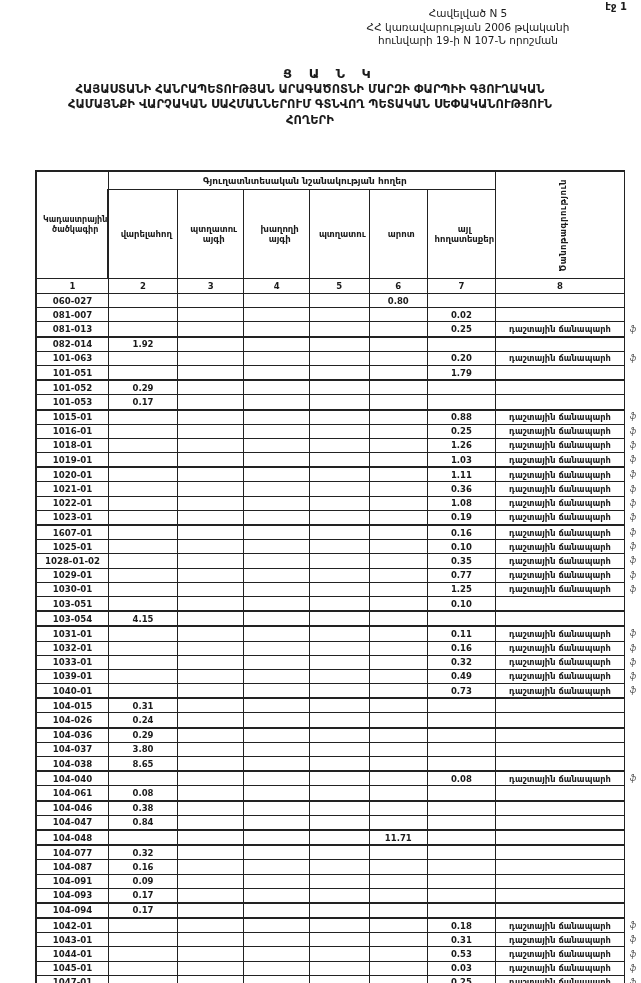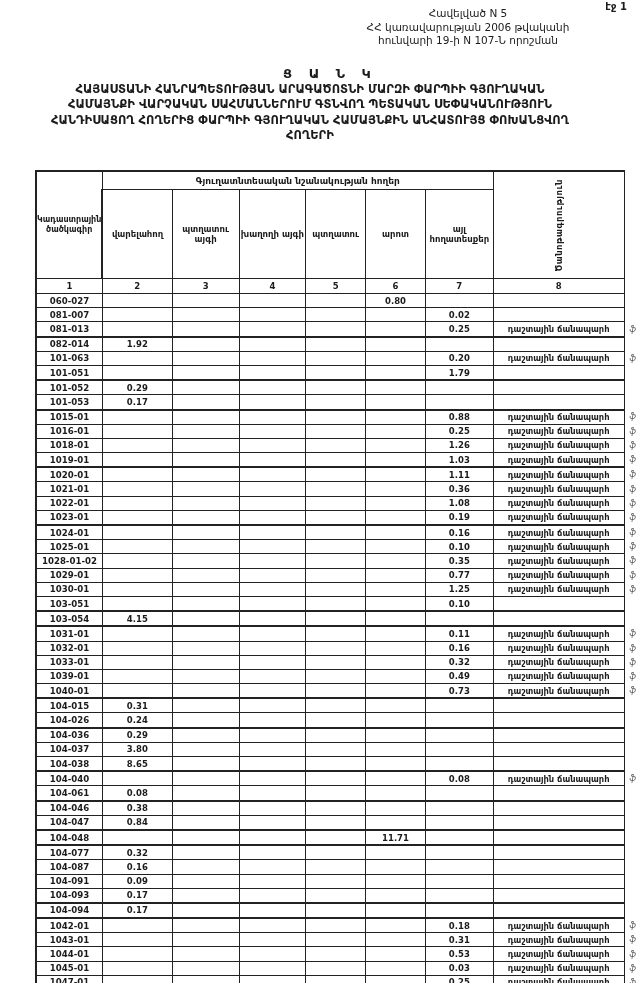--- a/index.html
+++ b/index.html
@@ -11,21 +11,21 @@
   .page-label{position:absolute;top:1px;right:14px;font-weight:bold;font-size:10px;}
   .appendix{position:absolute;top:7px;left:300px;width:336px;text-align:center;
     font-weight:normal;font-size:10.5px;line-height:13.5px;}
   .doc-title{position:absolute;top:66px;left:0;width:620px;text-align:center;
     font-weight:bold;font-size:11.5px;line-height:15.5px;}
   .doc-title .heading{letter-spacing:6px;font-size:13px;margin-left:40px;}
   table.land{position:absolute;top:170px;left:35px;border-collapse:collapse;
     table-layout:fixed;font-size:8.5px;}
   table.land th,table.land td{border:1px solid #222;padding:0;margin:0;
     text-align:center;vertical-align:middle;overflow:hidden;white-space:nowrap;}
-  table.land thead th{font-weight:bold;font-size:8.5px;white-space:normal;line-height:10px;}
+  table.land thead th{font-weight:bold;font-size:8.5px;white-space:normal;line-height:10px;padding-left:6px;}
   tr.grouprow th{height:17px;}
   tr.subrow th{height:88px;}
   tr.numrow td{height:14px;font-weight:bold;}
   tbody td{height:13.2px;font-weight:bold;font-size:8.5px;}
   td.note{text-align:left;padding-left:3px;font-size:8.3px;}
   td.code{font-size:8.6px;}
   .nb{border:none !important;background:transparent;}
   td.mark{font-weight:normal;font-size:8px;color:#555;text-align:left;padding-left:4px;
     font-style:italic;}
   .vwrap{display:flex;align-items:center;justify-content:center;height:106px;}
@@ -49,21 +49,20 @@
   <div class="appendix">
     <div>Հավելված N 5</div>
     <div>ՀՀ կառավարության 2006 թվականի</div>
     <div>հունվարի 19-ի N 107-Ն որոշման</div>
   </div>
 
   <div class="doc-title">
     <div class="heading">Ց Ա Ն Կ</div>
     <div>ՀԱՅԱՍՏԱՆԻ ՀԱՆՐԱՊԵՏՈՒԹՅԱՆ ԱՐԱԳԱԾՈՏՆԻ ՄԱՐԶԻ ՓԱՐՊԻԻ ԳՅՈՒՂԱԿԱՆ</div>
     <div>ՀԱՄԱՅՆՔԻ ՎԱՐՉԱԿԱՆ ՍԱՀՄԱՆՆԵՐՈՒՄ ԳՏՆՎՈՂ ՊԵՏԱԿԱՆ ՍԵՓԱԿԱՆՈՒԹՅՈՒՆ</div>
-    <div>ՀԱՆԴԻՍԱՑՈՂ ՀՈՂԵՐԻՑ ՓԱՐՊԻԻ ԳՅՈՒՂԱԿԱՆ ՀԱՄԱՅՆՔԻՆ ԱՆՀԱՏՈՒՅՑ ՓՈԽԱՆՑՎՈՂ</div>
     <div>ՀՈՂԵՐԻ</div>
   </div>
 
   <table class="land">
     <colgroup>
       <col style="width:65px">
         <col style="width:70px">
         <col style="width:67px">
       <col style="width:67px">
         <col style="width:60px">
@@ -273,21 +272,21 @@
           <td></td>
           <td></td>
           <td></td>
           <td></td>
           <td></td>
           <td>0.19</td>
           <td class="note">դաշտային ճանապարհ</td>
           <td class="mark nb">ֆ</td>
         </tr>
         <tr class="sep">
-          <td class="code">1024-01</td>
+          <td class="code">1607-01</td>
           <td></td>
           <td></td>
           <td></td>
           <td></td>
           <td></td>
           <td>0.16</td>
           <td class="note">դաշտային ճանապարհ</td>
           <td class="mark nb">ֆ</td>
         </tr>
         <tr>

